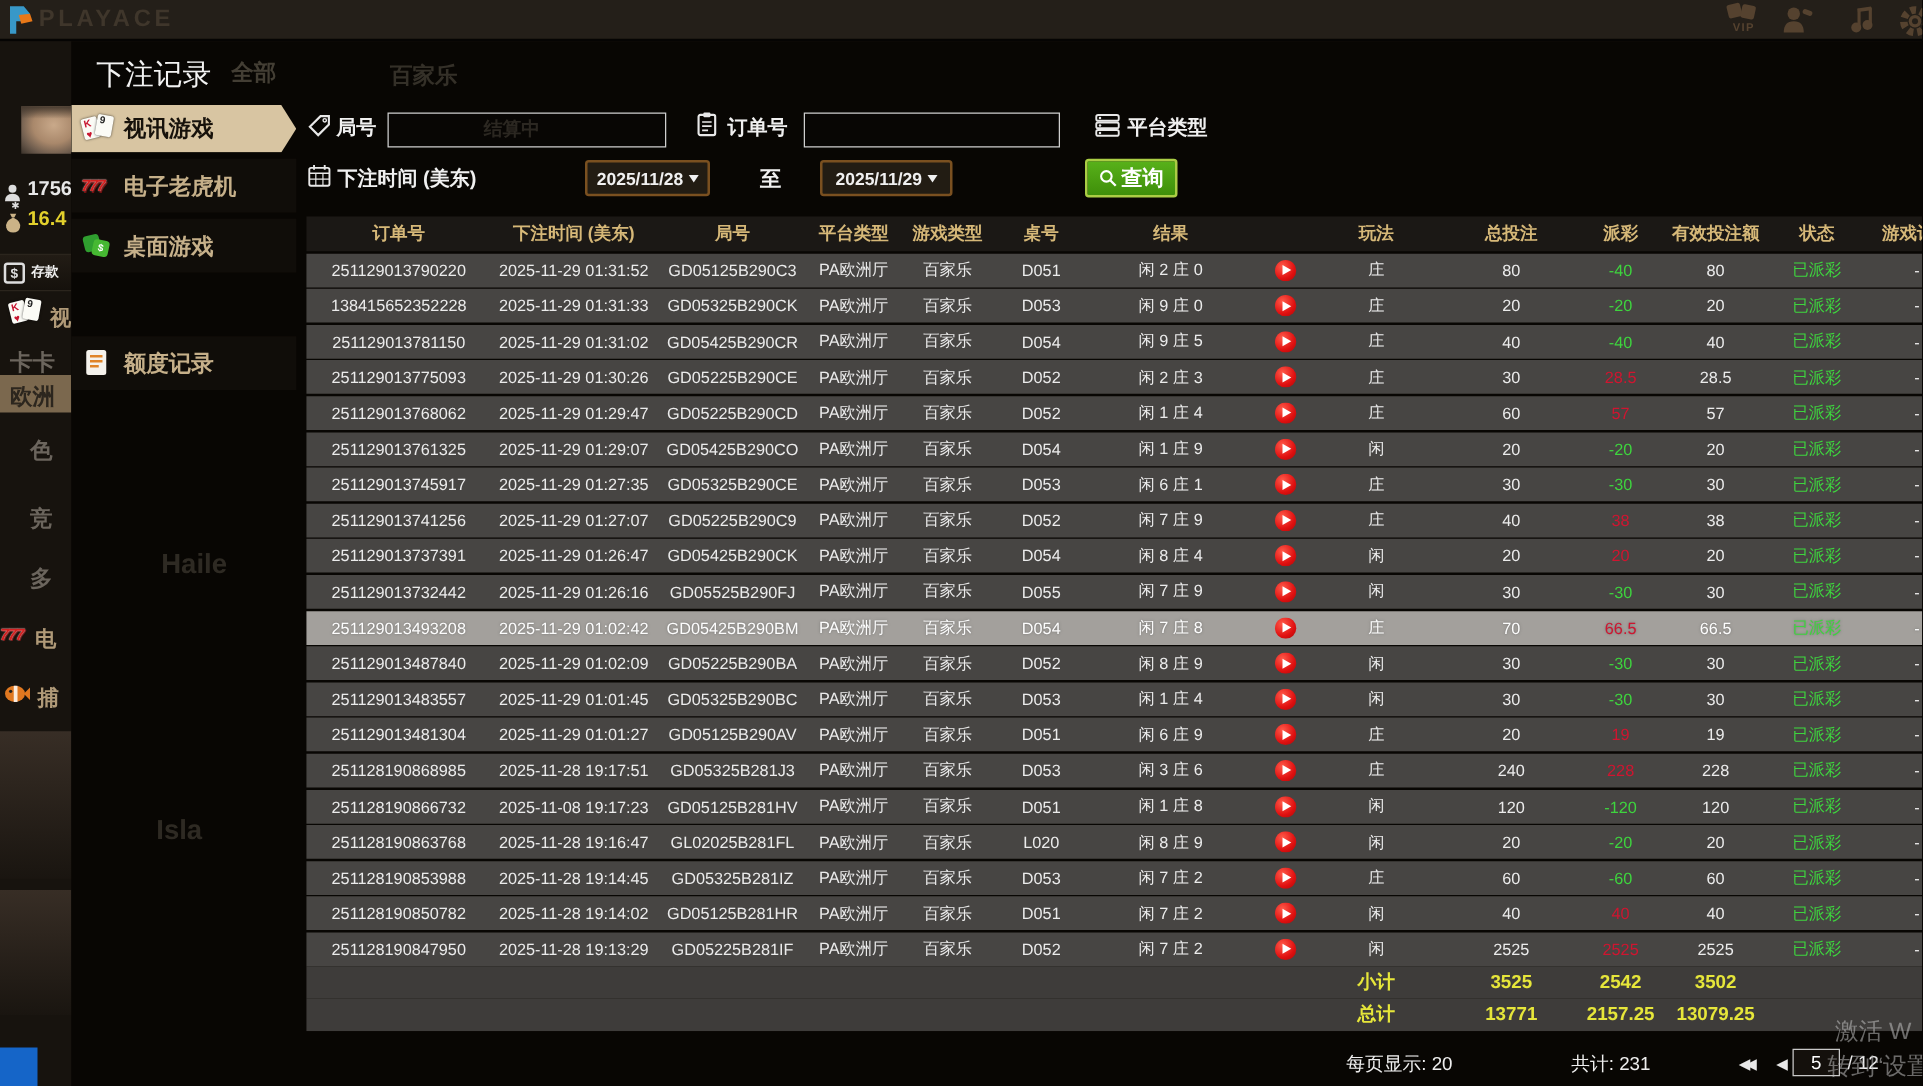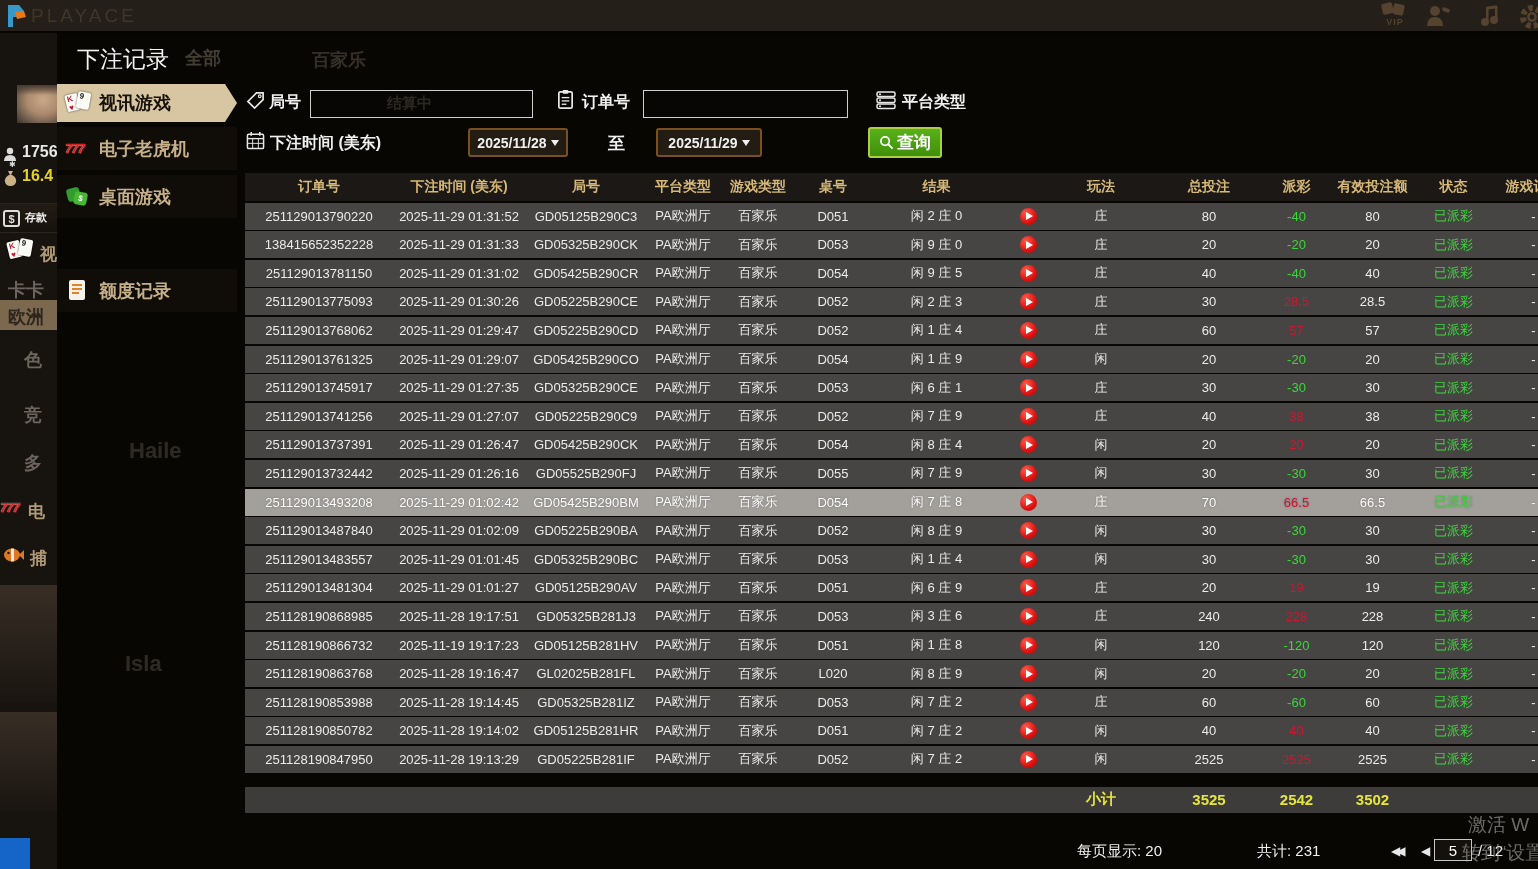--- a/index.html
+++ b/index.html
@@ -2,21 +2,21 @@
 <html><head>
 <meta charset="utf-8">
 <style>
   html,body{margin:0;padding:0;background:#000;}
   *{box-sizing:border-box;font-family:"Liberation Sans","DejaVu Sans",sans-serif;}
   .screen{position:relative;width:1538px;height:869px;background:#17130e;overflow:hidden;}
   .abs{position:absolute;}
 
   
   .topbar{position:absolute;left:0;top:0;width:1538px;height:33px;background:#241f19;border-bottom:2px solid #050403;}
-  .logo-text{position:absolute;left:31px;top:5px;font-size:19px;font-weight:normal;letter-spacing:3px;color:#3f362b;}
+  .logo-text{position:absolute;left:31px;top:5px;font-size:19px;font-weight:bold;letter-spacing:3px;color:#3f362b;}
   .vip-label{font-size:9px;font-weight:bold;color:#55422f;letter-spacing:1px;text-align:center;}
 
   
   .lstrip-txt{color:#6b655d;font-weight:bold;font-size:18px;}
   .lstrip-beige{color:#b09a78;font-weight:bold;font-size:17px;}
   .avatar{background:radial-gradient(ellipse at 65% 40%, #c9a98a 0%, #a9886b 45%, #6b5a4c 75%, #3a322a 100%);}
   .avatar:before{content:"";position:absolute;left:0;top:0;right:0;height:10px;background:linear-gradient(#463a2f,transparent);}
   .deposit-row{background:linear-gradient(#221c15,#15110c);border-top:1px solid #2b251d;border-bottom:1px solid #2b251d;}
   .europe-row{background:#7b684e;}
   .ghost-photo{background:linear-gradient(rgba(95,78,66,.45),rgba(40,33,28,.15));}
@@ -48,21 +48,21 @@
   .arrow-dn{display:inline-block;width:0;height:0;border-left:5px solid transparent;border-right:5px solid transparent;border-top:7px solid #f0f0f0;}
   .btn-search{position:absolute;left:811px;top:94px;width:74px;height:31px;background:linear-gradient(#58b11a,#3f8f0a);border:2px solid #aace44;border-radius:3px;color:#fff;font-size:17px;font-weight:bold;display:flex;align-items:center;justify-content:center;gap:3px;cursor:pointer;}
 
   
   .tbl{position:absolute;left:188px;top:140px;width:1293px;overflow:hidden;}
   .thead{display:flex;background:#1b1815;height:28px;align-items:center;}
   .th{color:#d6b878;font-weight:bold;font-size:14px;}
   .tc{flex:none;text-align:center;overflow:hidden;white-space:nowrap;}
   .trow{display:flex;background:#474543;height:27px;align-items:center;margin-top:1.6px;color:#ebebeb;font-size:13px;}
   .trow.hl{background:#a3a09c;color:#fdfdfd;text-shadow:0 0 2px rgba(80,80,80,.6);}
-  .trow.foot{background:#3e3c3a;height:26px;color:#e6e63a;font-weight:bold;font-size:15px;margin-top:14px;}
+  .trow.foot{background:#3e3c3a;height:26px;color:#e6e63a;font-weight:bold;font-size:15px;margin-top:0;}
   .green{color:#3ed43e !important;}
   .red{color:#cf1530 !important;}
   .yellow{color:#e6e63a !important;font-weight:bold;}
   .playbtn{display:inline-flex;width:17px;height:17px;border-radius:50%;background:radial-gradient(circle at 35% 30%,#ff5a4a,#e01010 60%,#a80808);align-items:center;justify-content:center;cursor:pointer;}
   .ptri{width:0;height:0;border-top:4px solid transparent;border-bottom:4px solid transparent;border-left:7px solid #fff;margin-left:2px;}
 
   
   .pag{color:#eeeeee;font-size:15px;}
   .pag-tri{color:#e8e8e8;font-size:12px;cursor:pointer;}
   .pg-input{position:absolute;width:38px;height:22px;background:#14100c;border:1px solid #c8c8c8;color:#fff;font-size:15px;text-align:center;outline:none;padding:0;}
@@ -559,21 +559,21 @@
               </span></div>
             <div class="tc " style="width:98px">庄</div>
             <div class="tc " style="width:118px">240</div>
             <div class="tc red" style="width:57px">228</div>
             <div class="tc " style="width:95px">228</div>
             <div class="tc green" style="width:67px">已派彩</div>
             <div class="tc " style="width:93px">-</div>
           </div>
           <div class="trow">
             <div class="tc " style="width:148px">251128190866732</div>
-            <div class="tc " style="width:132px">2025-11-19 19:17:23</div>
+            <div class="tc " style="width:132px">2025-11-08 19:17:23</div>
             <div class="tc " style="width:122px">GD05125B281HV</div>
             <div class="tc " style="width:72px">PA欧洲厅</div>
             <div class="tc " style="width:78px">百家乐</div>
             <div class="tc " style="width:72px">D051</div>
             <div class="tc " style="width:135px">闲 1 庄 8</div>
             <div class="tc " style="width:48px"><span class="playbtn">
                 <span class="ptri"></span>
               </span></div>
             <div class="tc " style="width:98px">闲</div>
             <div class="tc " style="width:118px">120</div>
@@ -663,20 +663,36 @@
             <div class="tc " style="width:72px"></div>
             <div class="tc " style="width:135px"></div>
             <div class="tc " style="width:48px"></div>
             <div class="tc yellow" style="width:98px">小计</div>
             <div class="tc yellow" style="width:118px">3525</div>
             <div class="tc yellow" style="width:57px">2542</div>
             <div class="tc yellow" style="width:95px">3502</div>
             <div class="tc " style="width:67px"></div>
             <div class="tc " style="width:93px"></div>
           </div>
+          <div class="trow foot">
+            <div class="tc " style="width:148px"></div>
+            <div class="tc " style="width:132px"></div>
+            <div class="tc " style="width:122px"></div>
+            <div class="tc " style="width:72px"></div>
+            <div class="tc " style="width:78px"></div>
+            <div class="tc " style="width:72px"></div>
+            <div class="tc " style="width:135px"></div>
+            <div class="tc " style="width:48px"></div>
+            <div class="tc yellow" style="width:98px">总计</div>
+            <div class="tc yellow" style="width:118px">13771</div>
+            <div class="tc yellow" style="width:57px">2157.25</div>
+            <div class="tc yellow" style="width:95px">13079.25</div>
+            <div class="tc " style="width:67px"></div>
+            <div class="tc " style="width:93px"></div>
+          </div>
         </div>
     </div>
 
     <span class="abs pag" style="left:1020px;top:809px;">每页显示: 20</span>
     <span class="abs pag" style="left:1200px;top:809px;">共计: 231</span>
     <span class="abs pag-tri" style="left:1334px;top:811px;letter-spacing:-4px;">◀◀</span>
     <span class="abs pag-tri" style="left:1364px;top:811px;">◀</span>
     <input class="pg-input" style="left: 1377px; top: 806px;" value="5">
     <span class="abs pag" style="left:1421px;top:809px;">/ 12</span>
 

